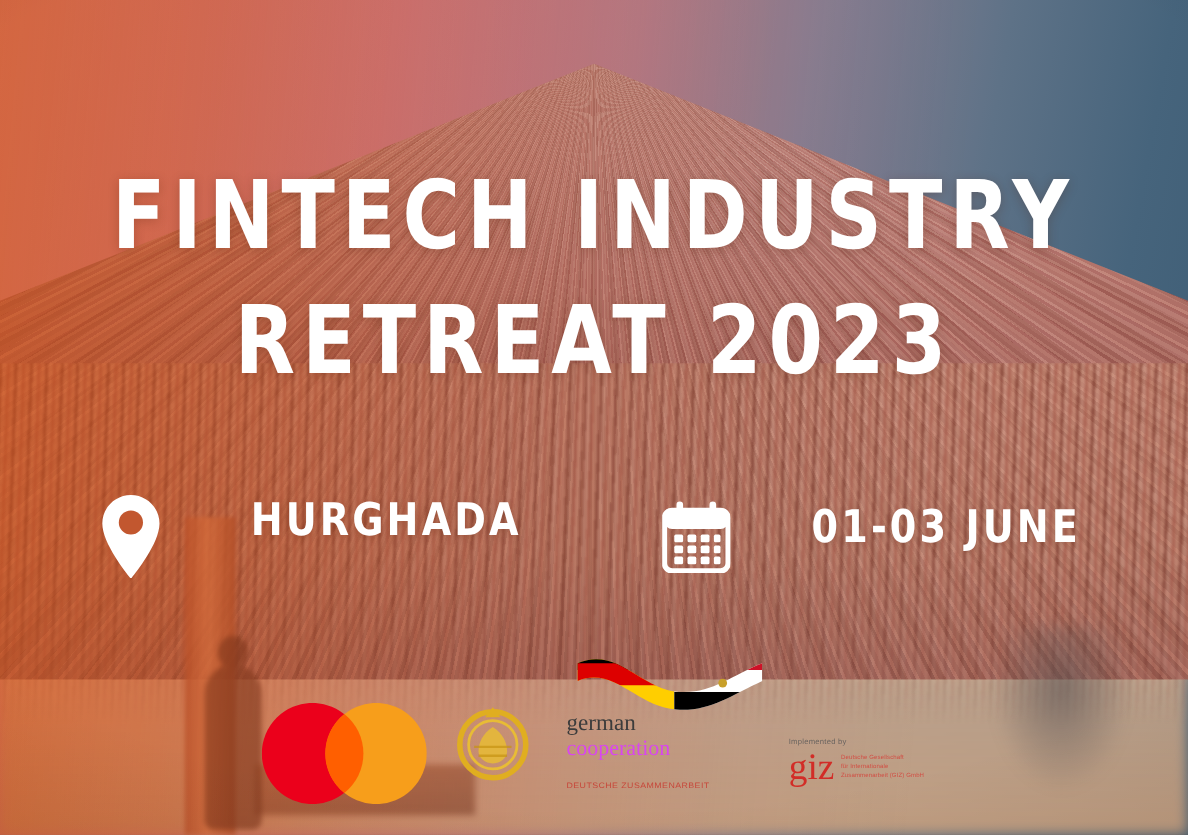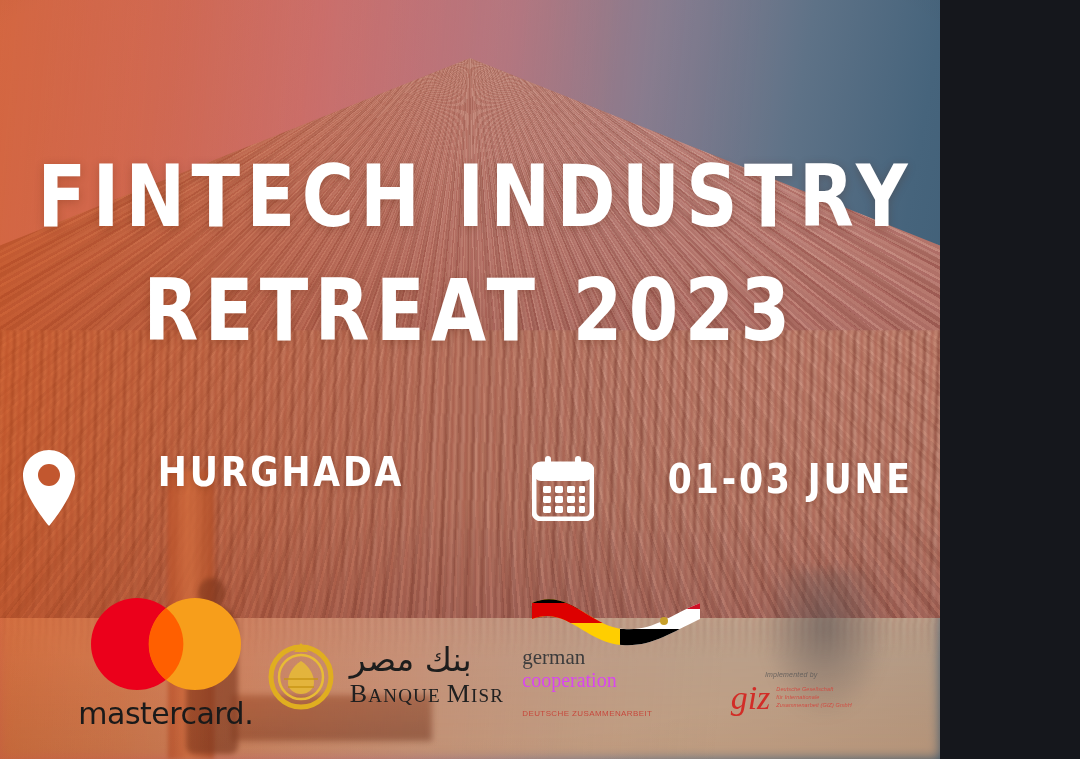--- a/index.html
+++ b/index.html
@@ -1,21 +1,21 @@
 <!DOCTYPE html>
 <html><head>
 <meta charset="utf-8">
 <style>
   html, body {
     margin: 0; padding: 0;
     background: #15171c;
   }
   .poster {
     position: relative;
-    width: 940px; height: 759px;
+    width: 1080px; height: 759px;
     overflow: hidden;
     font-family: "Liberation Sans", sans-serif;
     user-select: none;
   }
 
   
   .bg { position: absolute; inset: 0; }
 
   
   .sky {
@@ -249,21 +249,21 @@
     font-size: 20px; line-height: 1.25;
   }
   .gc-t3 {
     color: #c8392f; font-family: "Liberation Sans", sans-serif;
     font-size: 8px; letter-spacing: .4px; margin-top: 17px;
     transform: scaleY(.9); transform-origin: left top;
     opacity: .85;
   }
 
   
-  .sp-giz { width: 134px; align-items: center; padding-bottom: 22px; font-style: italic; }
+  .sp-giz { width: 134px; align-items: flex-start; padding-bottom: 22px; }
   .giz-imp {
     color: #555; font-size: 7px; letter-spacing: .2px;
     font-family: "Liberation Sans", sans-serif; margin-bottom: 6px; opacity: .8;
   }
   .giz-row { display: flex; align-items: center; }
   .giz-word {
     color: #d22d27; font-family: "Liberation Serif", serif;
     font-size: 34px; line-height: .8; font-weight: 400;
   }
   .giz-lines { margin-left: 6px; display: flex; flex-direction: column; gap: 2px; }
@@ -346,37 +346,30 @@
     <div class="sponsors">
 
       <div class="sponsor sp-mc">
         <div class="mc-marks">
           <svg width="150" height="92" viewBox="0 0 150 92">
             <circle cx="46" cy="46" r="46" fill="#EB001B"></circle>
             <circle cx="104" cy="46" r="46" fill="#F79E1B"></circle>
             <path d="M75 10a46 46 0 000 72 46 46 0 000-72z" fill="#FF5F00"></path>
           </svg>
         </div>
-        <div class="mc-word">mastercard.</div>
       </div>
 
       <div class="sponsor sp-bm">
         <svg class="bm-emblem" viewBox="0 0 74 74">
           <circle cx="37" cy="38" r="30" fill="none" stroke="#E0AE20" stroke-width="5"></circle>
           <circle cx="37" cy="38" r="22" fill="none" stroke="#E8BC35" stroke-width="2.5"></circle>
           <path d="M37 4 l7 9 -14 0 z" fill="#E0AE20"></path>
           <path d="M37 22 c-9 6 -13 14 -13 22 c0 6 6 11 13 11 s13-5 13-11 c0-8 -4-16 -13-22z" fill="#E8BC35" opacity=".85"></path>
           <path d="M20 40 h34 M24 48 h26" stroke="#C79413" stroke-width="2.2" opacity=".7"></path>
         </svg>
-        <div class="bm-text">
-          <div class="bm-ar">بنك مصر</div>
-          <div class="bm-lat">
-            <span>B</span><span class="sc">ANQUE </span><span>M</span><span class="sc">ISR</span>
-          </div>
-        </div>
       </div>
 
       <div class="sponsor sp-gc">
         <svg class="gc-ribbon" viewBox="0 0 176 62">
           <defs>
             <clipPath id="rib">
               <path d="M4 14 C40 -2 62 38 96 40 C126 42 142 26 172 14
                        L172 30 C142 44 124 58 94 56 C58 54 38 16 4 30 Z"></path>
             </clipPath>
           </defs>

